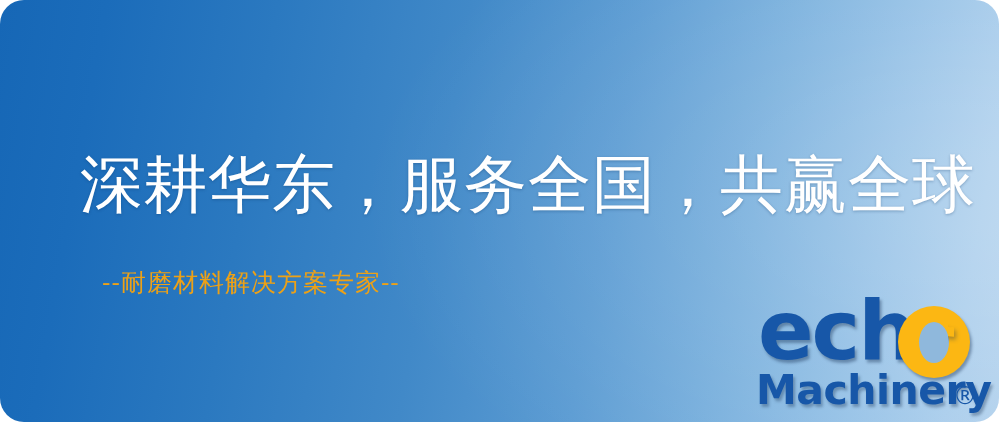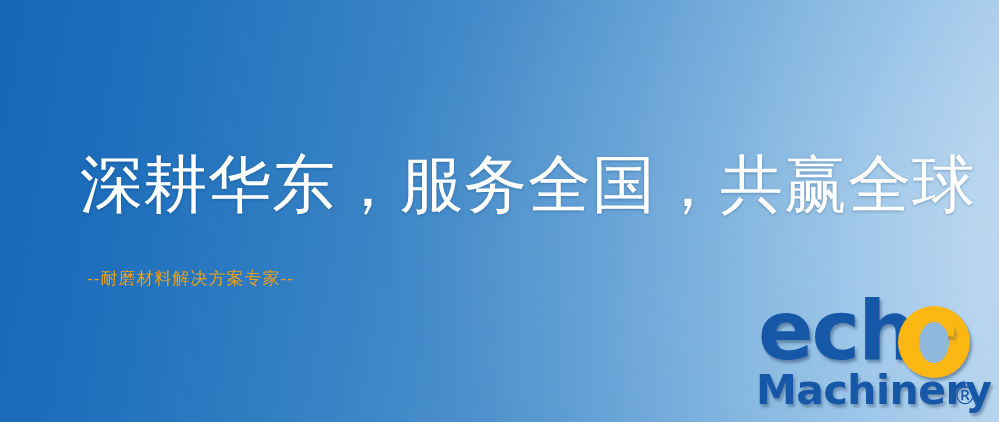--- a/index.html
+++ b/index.html
@@ -19,20 +19,21 @@
         #1b6cba 10%,
         #2b79c0 26%,
         #4189c8 44%,
         #5c9cd3 60%,
         #79b0dd 74%,
         #93c0e6 86%,
         #a6cbeb 95%,
         #aecfec 100%);
     font-family: "Liberation Sans", sans-serif;
     user-select: none;
+    border-radius: 24px;
   }
   
   #banner .bg-sheen {
     position: absolute;
     inset: 0;
     background: radial-gradient(ellipse 120% 140% at 118% 48%,
         rgba(255,255,255,0.30) 0%,
         rgba(255,255,255,0.10) 38%,
         rgba(255,255,255,0.0) 68%);
     pointer-events: none;
@@ -49,24 +50,24 @@
     font-weight: 400;
     color: #ffffff;
     letter-spacing: 1px;
     white-space: nowrap;
     text-shadow: 0 1px 3px rgba(8,48,92,0.30);
   }
 
   
   .subtitle {
     position: absolute;
-    left: 87px;
+    left: 102px;
     top: 268px;
     font-family: "DejaVu Serif", "Liberation Serif", serif;
-    font-size: 17px;
+    font-size: 25px;
     line-height: 1.2;
     font-weight: 400;
     color: #eda116;
     letter-spacing: 1px;
     white-space: nowrap;
   }
 
   
   .logo {
     position: absolute;

